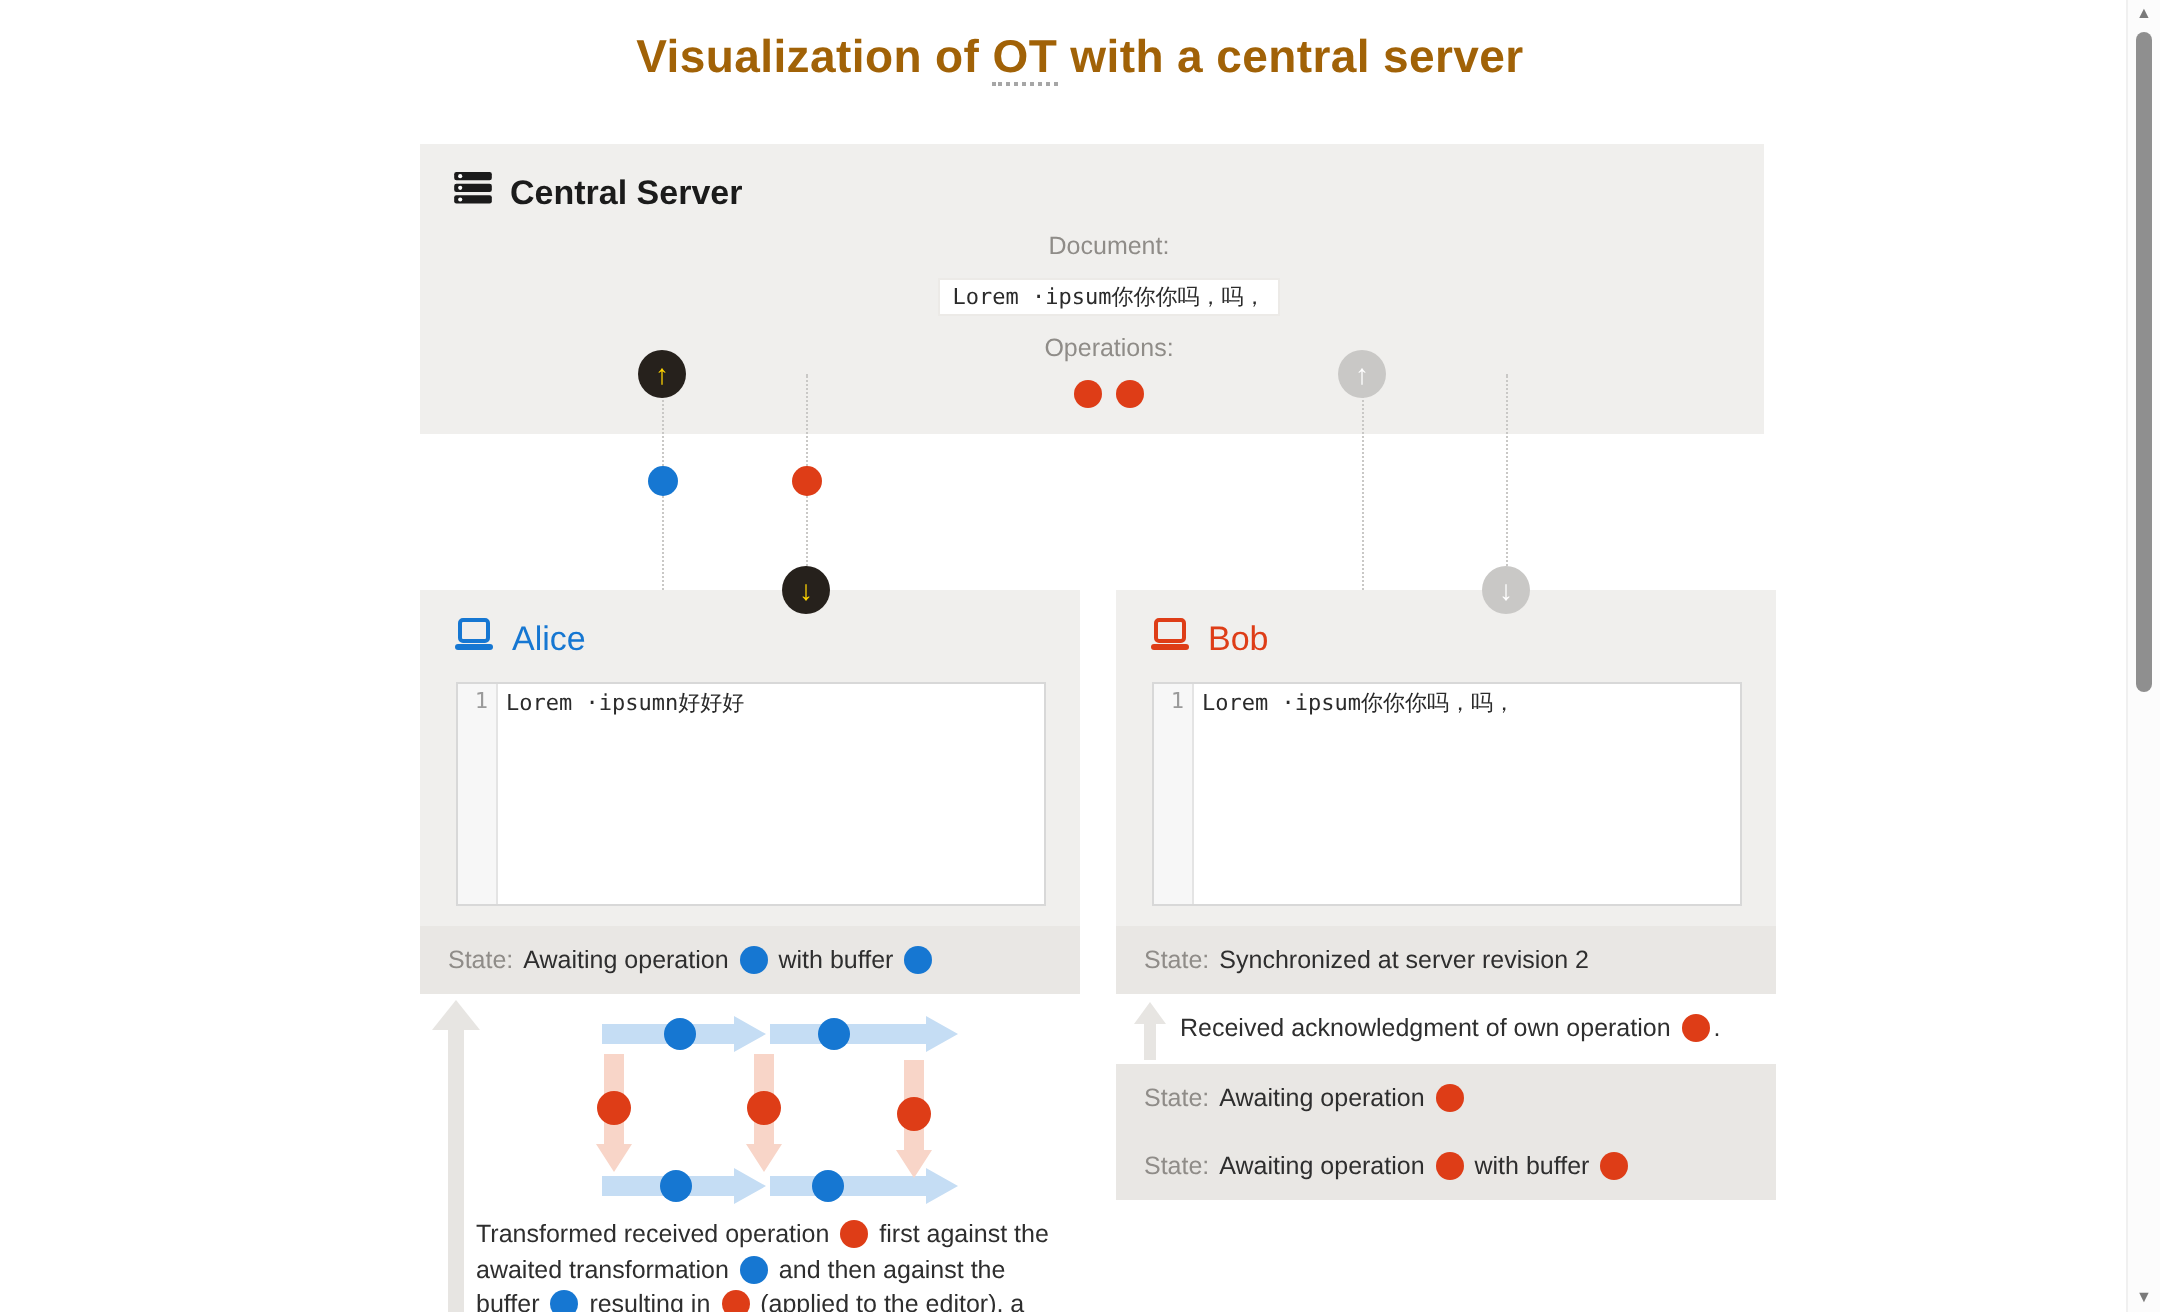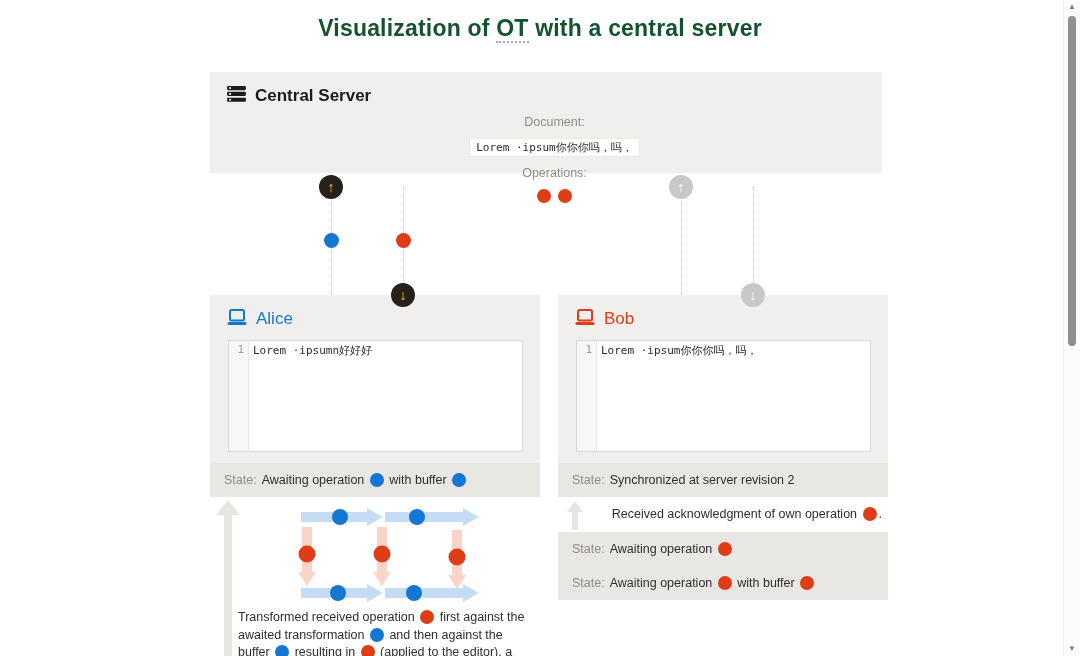--- a/index.html
+++ b/index.html
@@ -1,25 +1,25 @@
 <!DOCTYPE html>
 <html style="--blue: #1677d2; --red: #de3d17; --dark: #26211c; --yellow: #ffd400; --panelbg: #f0efed; --barbg: #e9e7e4; --lightblue: #c5ddf4; --lightred: #f8d5c8; --timeline: #e7e5e2;"><head>
 <meta charset="utf-8">
 <style>
   html,body{margin:0;padding:0;width:1080px;height:656px;overflow:hidden;background:#fff;
     font-family:"Liberation Sans", sans-serif;}
   .page{position:absolute;inset:0;overflow:hidden;}
 
   
   .page-title{position:absolute;top:15px;left:0;width:100%;text-align:center;margin:0;
-    font-size:23px;font-weight:700;color:#14532d;letter-spacing:.2px;}
+    font-size:23px;font-weight:700;color:#a16207;letter-spacing:.2px;}
   .page-title abbr{text-decoration:none;border-bottom:2px dotted #a6a6a6;}
 
   
-  .server-panel{position:absolute;left:210px;top:72px;width:672px;height:101px;background:var(--panelbg);}
+  .server-panel{position:absolute;left:210px;top:72px;width:672px;height:145px;background:var(--panelbg);}
   .panel-header{display:flex;align-items:center;gap:9px;padding:14px 0 0 17px;}
   .panel-title{font-size:17px;font-weight:700;color:#1b1b1b;}
   .srow{display:flex;align-items:center;gap:9px;margin:9px 0 0 17px;font-size:12.5px;flex-direction:column;}
   .glabel{color:#8f8c88;}
   .doc-box{background:#fff;border:1px solid #eceae7;padding:1px 6px;min-height:15px;
     font-family:"DejaVu Sans Mono", monospace;font-size:11px;color:#2b2b2b;}
   .dots-row{display:flex;align-items:center;gap:3px;}
 
   
   .dot{display:inline-block;width:14px;height:14px;border-radius:50%;vertical-align:-3px;margin:0 2px;}
@@ -42,21 +42,21 @@
     display:flex;font-family:"DejaVu Sans Mono", monospace;font-size:11px;box-sizing:border-box;}
   .gutter{width:20px;background:#f7f7f7;border-right:1px solid #e4e4e4;color:#9a9a9a;
     text-align:right;padding:2px 4px 0 0;box-sizing:border-box;}
   .code{flex:1;padding:2px 4px;color:#2b2b2b;white-space:pre-wrap;overflow:hidden;}
 
   .state-bar{height:34px;background:var(--barbg);display:flex;align-items:center;
     padding-left:14px;font-size:12.5px;color:#2e2e2e;gap:5px;box-sizing:border-box;}
   .state-bar .seg{white-space:nowrap;}
 
   .log-entry{position:relative;padding:9px 6px 8px 32px;font-size:12.5px;color:#2e2e2e;
-    line-height:17px;min-height:35px;box-sizing:border-box;background:#fff;text-align:right;}
+    line-height:17px;min-height:35px;box-sizing:border-box;background:#fff;}
   .log-entry p{margin:0;}
   .t-arrow{position:absolute;left:9px;top:4px;bottom:2px;width:16px;
     display:flex;flex-direction:column;align-items:center;}
   .t-arrow .head{width:0;height:0;border-left:8px solid transparent;border-right:8px solid transparent;
     border-bottom:11px solid var(--timeline);}
   .t-arrow .shaft{width:6px;flex:1;background:var(--timeline);}
 
   
   .alice-white{position:relative;height:166px;background:#fff;}
   .big-arrow{position:absolute;left:6px;top:3px;width:24px;height:200px;

